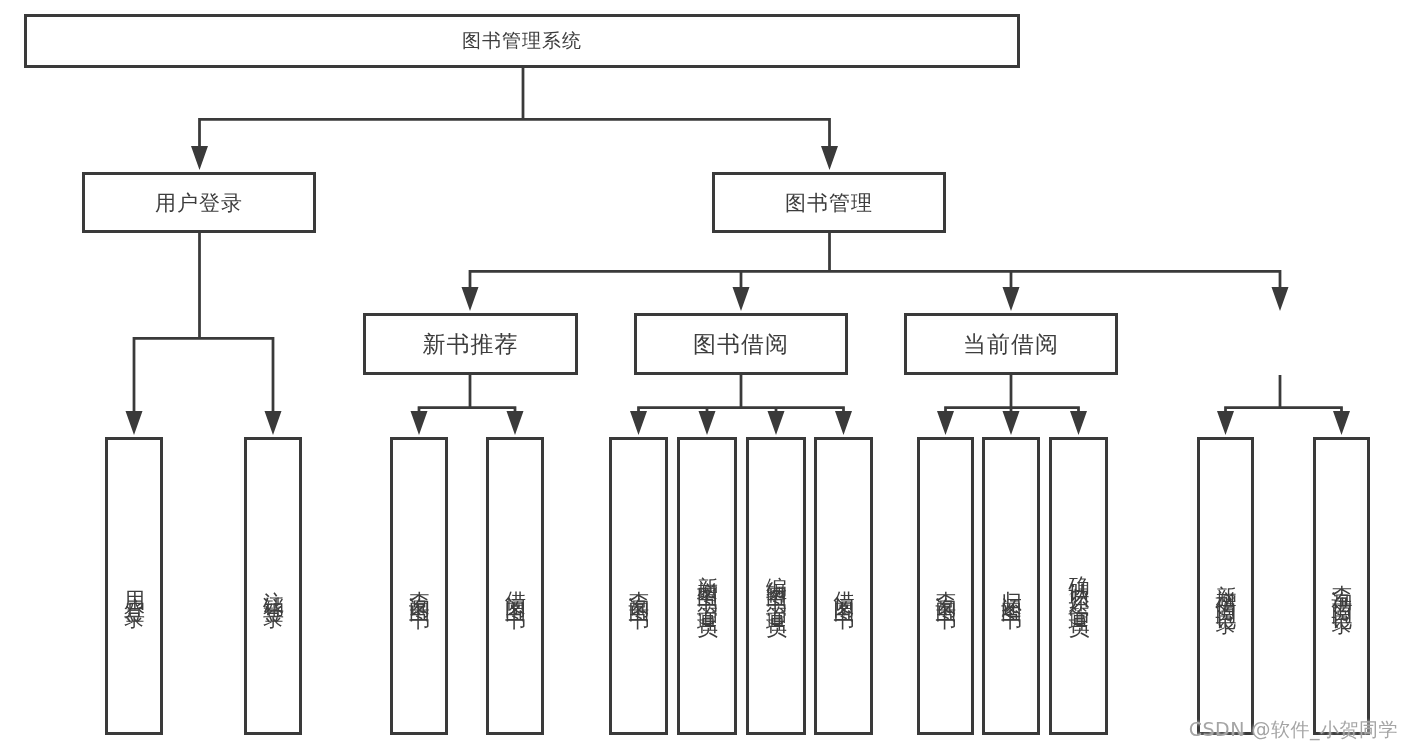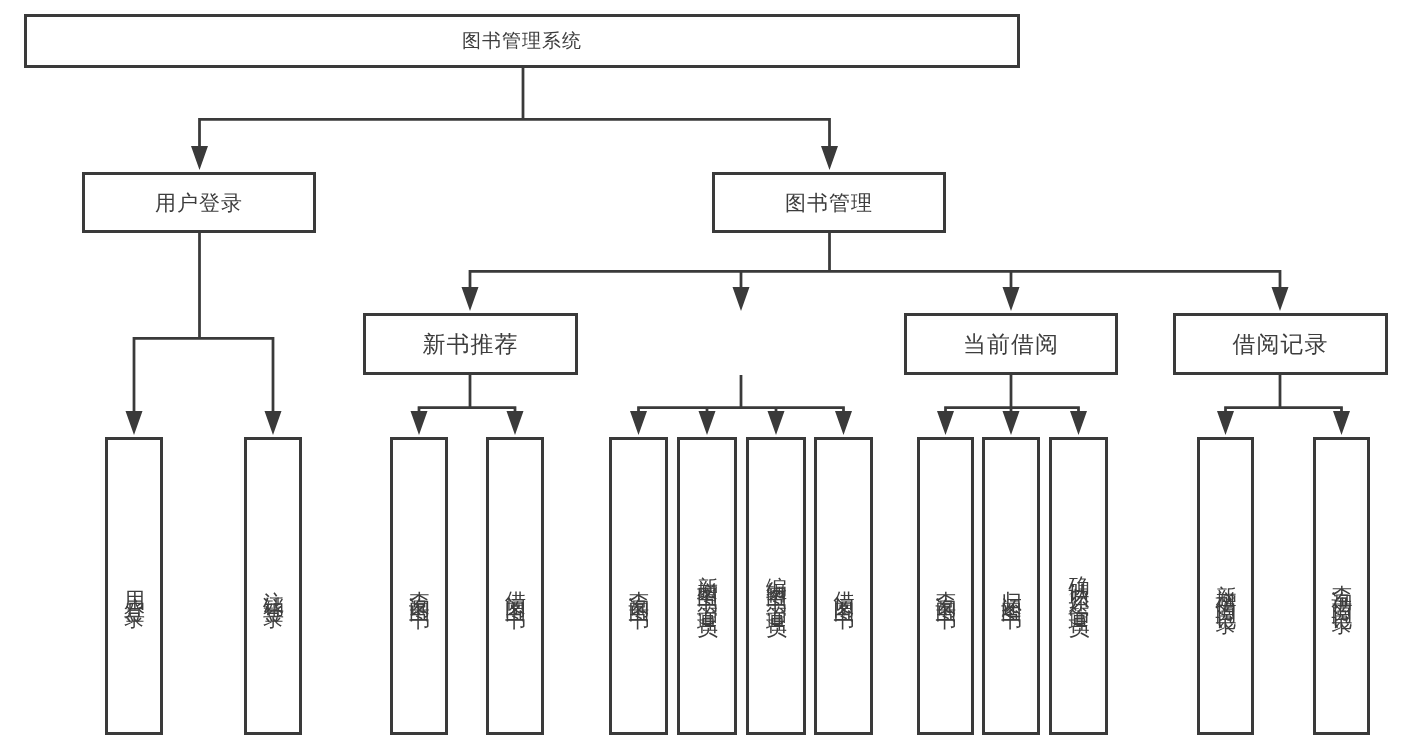--- a/index.html
+++ b/index.html
@@ -112,35 +112,36 @@
              M1217,411 L1234,411 L1225.5,435 Z
              M1333,411 L1350,411 L1341.5,435 Z" fill="#3a3a3a" stroke="none"></path>
   </svg>
 
   <div class="node root">图书管理系统</div>
 
   <div class="node lvl2" style="left:82px;">用户登录</div>
   <div class="node lvl2" style="left:712px;text-align:center;">图书管理</div>
 
   <div class="node lvl3" style="left:363px;width:215px;">新书推荐</div>
+  <div class="node lvl3" style="left:634px;width:214px;">图书借阅</div>
   <div class="node lvl3" style="left:904px;width:214px;">当前借阅</div>
-  <div class="node lvl3" style="left:1173px;width:215px;">借阅记录</div>
 
   <div class="node leaf" style="left:105px;width:58px;">用户登录</div>
   <div class="node leaf" style="left:244px;width:58px;">注销登录</div>
 
   <div class="node leaf" style="left:390px;width:58px;">查询图书</div>
   <div class="node leaf" style="left:486px;width:58px;">借阅图书</div>
 
   <div class="node leaf" style="left:609px;width:59px;">查询图书</div>
   <div class="node leaf" style="left:677px;width:60px;">新增图书（管理员）</div>
   <div class="node leaf" style="left:746px;width:60px;">编辑图书（管理员）</div>
   <div class="node leaf" style="left:814px;width:59px;">借阅图书</div>
 
   <div class="node leaf" style="left:917px;width:57px;">查询图书</div>
   <div class="node leaf" style="left:982px;width:58px;">归还图书</div>
   <div class="node leaf" style="left:1049px;width:59px;">确认归还（管理员）</div>
 
   <div class="node leaf" style="left:1197px;width:57px;">新增借阅记录</div>
   <div class="node leaf" style="left:1313px;width:57px;">查询借阅记录</div>
 
+  <div class="watermark">CSDN @软件_小贺同学</div>
 
 </div>
 
 </body></html>

